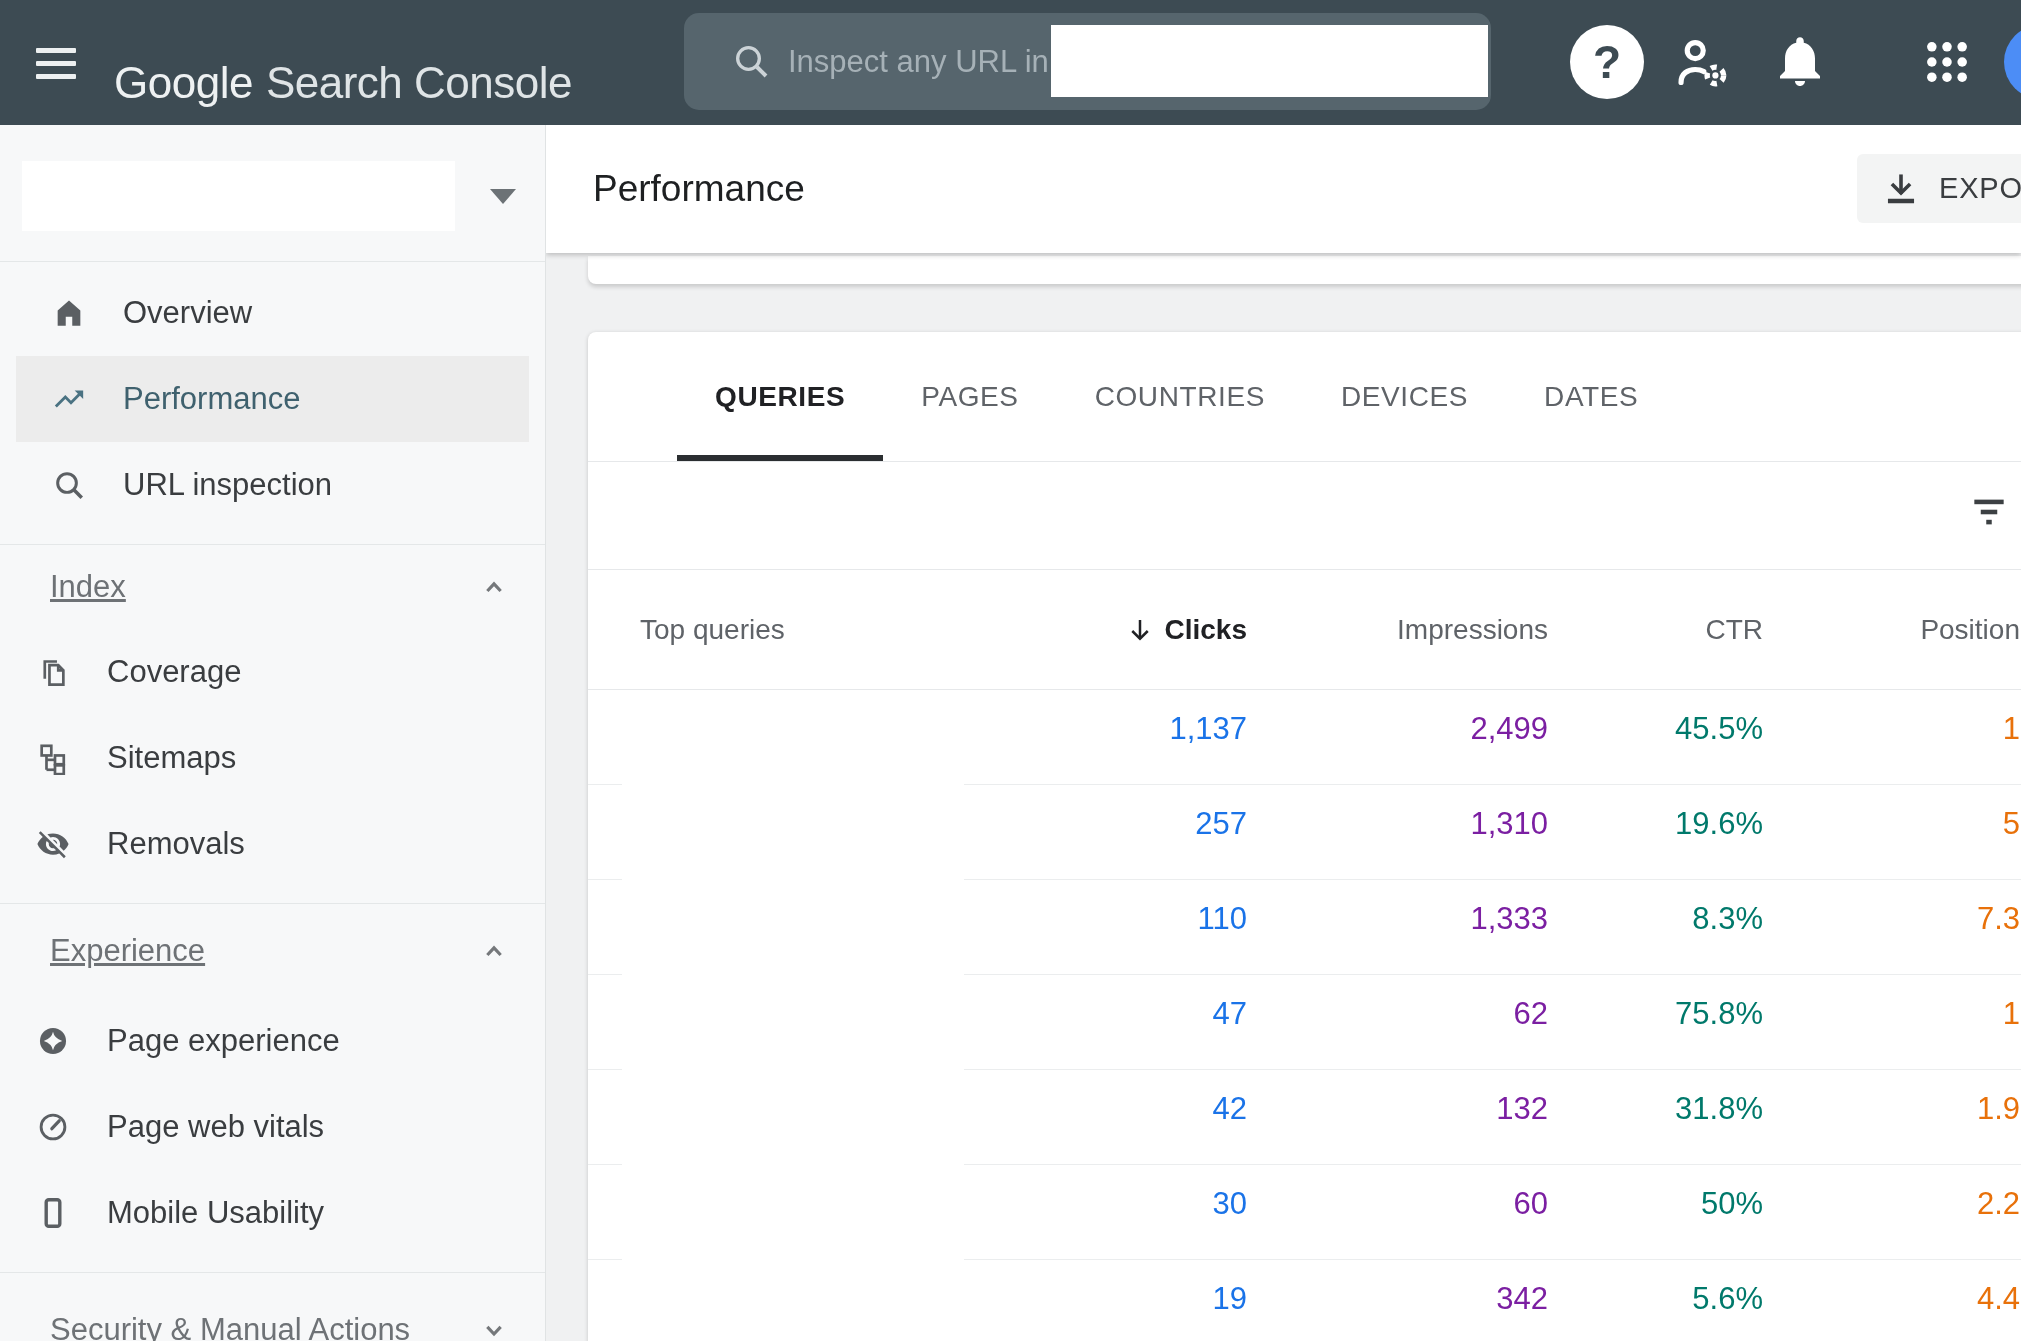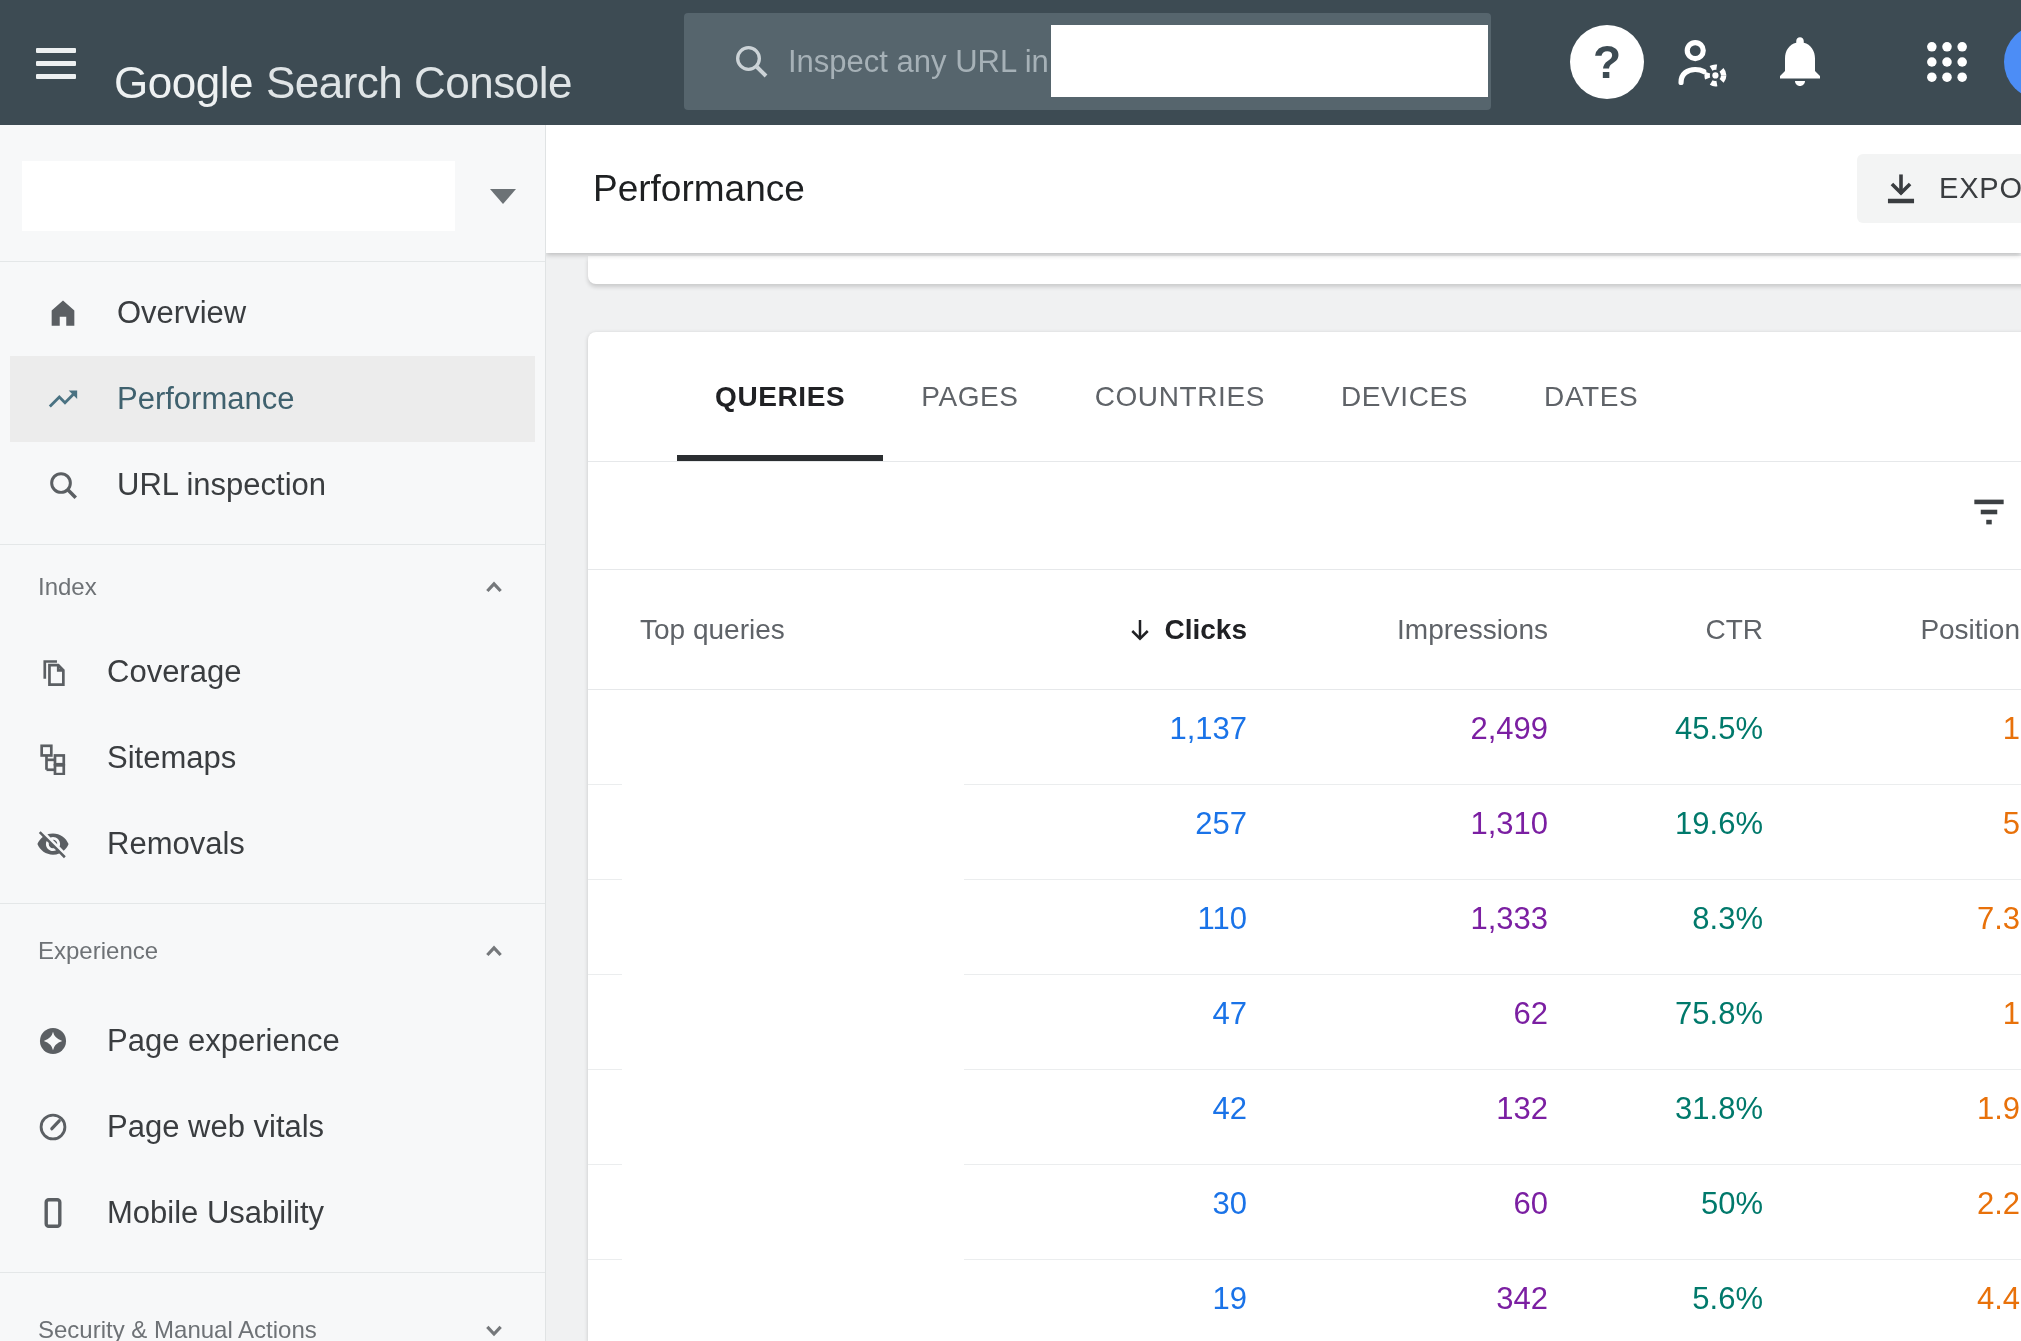--- a/index.html
+++ b/index.html
@@ -15,49 +15,49 @@
   .topbar { position: absolute; left: 0; top: 0; width: 2021px; height: 125px; background: #3d4b53; z-index: 10; }
   .menu-btn { position: absolute; left: 36px; top: 48px; width: 40px; height: 34px; cursor: pointer; }
   .menu-btn span { position: absolute; left: 0; width: 40px; height: 5px; background: #edf0f1; border-radius: 1px; }
   .menu-btn span:nth-child(1) { top: 0; }
   .menu-btn span:nth-child(2) { top: 13px; }
   .menu-btn span:nth-child(3) { top: 26px; }
   .brand { position: absolute; left: 114px; top: 4px; height: 157px; display: flex; align-items: center; font-size: 44px; letter-spacing: -0.5px; cursor: pointer; }
   .brand .g  { color: #eef1f2; font-weight: 500; }
   .brand .sc { color: #dfe4e6; font-weight: 400; margin-left: 13px; }
 
-  .search-pill { position: absolute; left: 684px; top: 13px; width: 807px; height: 97px; background: #56656d; border-radius: 4px; }
+  .search-pill { position: absolute; left: 684px; top: 13px; width: 807px; height: 97px; background: #56656d; border-radius: 15px; }
   .search-pill .mag { position: absolute; left: 47px; top: 28px; width: 40px; height: 40px; }
   .search-input { position: absolute; left: 104px; top: 0; width: 260px; height: 97px; background: transparent; border: none; outline: none; font-size: 31px; color: #cfd6d9; font-family: "Liberation Sans", "DejaVu Sans", sans-serif; }
   .search-input::placeholder { color: #a6b1b7; opacity: 1; }
   .search-redaction { position: absolute; left: 367px; top: 12px; width: 437px; height: 72px; background: #ffffff; }
 
   .help-btn { position: absolute; left: 1570px; top: 25px; width: 74px; height: 74px; border-radius: 50%; background: #ffffff; display: flex; align-items: center; justify-content: center; font-size: 46px; font-weight: 700; color: #3d4b53; cursor: pointer; }
   .icon-btn { position: absolute; cursor: pointer; }
   .avatar { position: absolute; left: 2004px; top: 25px; width: 74px; height: 74px; border-radius: 50%; background: #4c8df6; cursor: pointer; }
 
   
   .sidebar { position: absolute; left: 0; top: 125px; width: 546px; height: 1216px; background: #f7f8f9; border-right: 1px solid #e0e3e4; z-index: 5; }
   .property { position: relative; height: 137px; border-bottom: 1px solid #e4e7e8; cursor: pointer; }
   .property-box { position: absolute; left: 22px; top: 36px; width: 433px; height: 70px; background: #ffffff; }
   .property-caret { position: absolute; left: 490px; top: 64px; width: 0; height: 0; border-left: 13px solid transparent; border-right: 13px solid transparent; border-top: 15px solid #6c7276; }
 
-  .nav-group { padding: 8px 10px 16px; border-bottom: 1px solid #e4e7e8; }
+  .nav-group { padding: 8px 16px 16px; border-bottom: 1px solid #e4e7e8; }
   .nav-item { position: relative; height: 86px; display: flex; align-items: center; cursor: pointer; }
   .nav-item .ic { position: absolute; left: 36px; top: 50%; transform: translateY(-50%); width: 34px; height: 34px; }
   .nav-item .lbl { margin-left: 107px; font-size: 31px; color: #3a3d40; }
   .nav-item.selected { background: #ececec; }
   .nav-item.selected .lbl { color: #3f616e; }
 
   .section { border-bottom: 1px solid #e4e7e8; padding-bottom: 16px; }
   .section.collapsed { padding-bottom: 0; border-bottom: none; }
   .section-header { position: relative; height: 84px; display: flex; align-items: center; cursor: pointer; }
   .section-header.tall { height: 94px; }
   .section-header.security { height: 114px; }
-  .section-header .lbl { margin-left: 38px; font-size: 24px; color: #6e7276; }
+  .section-header .lbl { margin-left: 50px; font-size: 31px; color: #6e7276; text-decoration: underline; }
   .section-header .chev { position: absolute; left: 478px; top: 50%; transform: translateY(-50%); width: 32px; height: 32px; }
 
   
   .main { position: absolute; left: 546px; top: 125px; width: 1475px; height: 1216px; background: #f0f1f2; }
   .page-header { position: absolute; left: 0; top: 0; width: 1475px; height: 128px; background: #fff; box-shadow: 0 2px 5px rgba(0,0,0,0.22); z-index: 3; }
   .page-title { position: absolute; left: 47px; top: 0; line-height: 128px; font-size: 37px; font-weight: 500; color: #1e2022; }
   .export-btn { position: absolute; left: 1311px; top: 29px; height: 69px; width: 240px; background: #f3f4f4; border-radius: 6px; display: flex; align-items: center; padding-left: 26px; cursor: pointer; }
   .export-btn .lbl { margin-left: 20px; font-size: 29px; font-weight: 500; letter-spacing: 0.8px; color: #3a3d40; }
 
   .strip-card { position: absolute; left: 42px; top: 131px; width: 1500px; height: 28px; background: #fff; border-radius: 0 0 0 8px; box-shadow: 0 3px 4px rgba(0,0,0,0.16); z-index: 2; }

